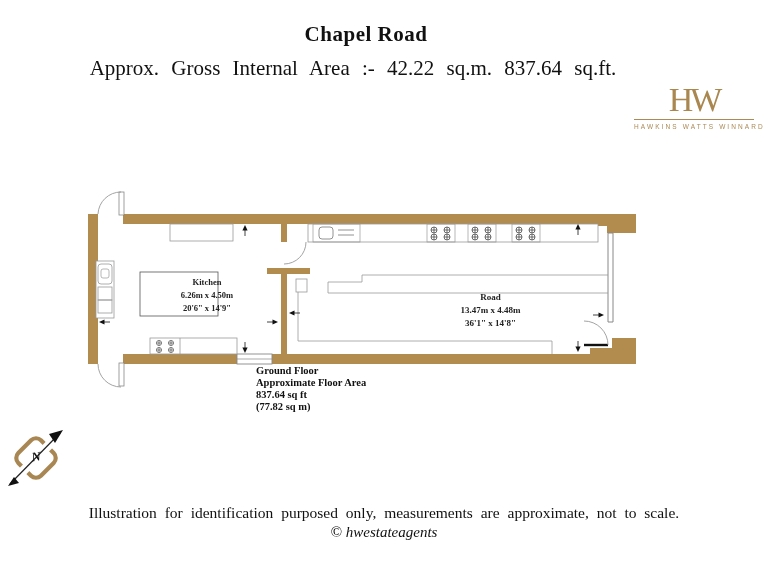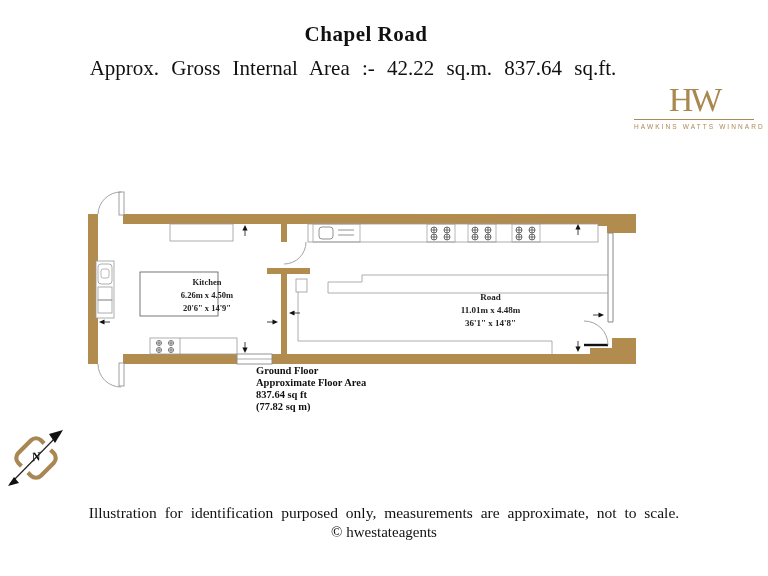--- a/index.html
+++ b/index.html
@@ -14,21 +14,21 @@
   .logo-rule{border:none;border-top:1.5px solid #ab8a55;margin:3px 0 3px 0;}
   .logo-name{font-size:6.5px;letter-spacing:2.1px;color:#ab8a55;white-space:nowrap;
              font-family:"Liberation Sans",sans-serif;}
   .plan-svg{top:0;left:0;}
   .room-label{font-weight:bold;color:#222;text-align:center;padding-left:28px;}
   .kitchen-label{top:276px;left:140px;width:78px;font-size:8.5px;line-height:13px;}
   .shop-label{top:291px;left:405px;width:115px;font-size:9px;line-height:13px;}
   .gf-label{top:365px;left:256px;width:200px;font-weight:bold;
             font-size:10.5px;line-height:12px;color:#111;}
   .footer{top:504px;left:0;width:768px;text-align:center;font-size:15.5px;word-spacing:4px;}
-  .copyright{top:524px;left:0;width:768px;text-align:center;font-size:15px;}
+  .copyright{top:524px;left:0;width:768px;text-align:center;font-size:15px;font-style:italic;}
   .compass-n{top:449px;left:27px;width:18px;text-align:center;font-size:13px;
              font-weight:bold;font-style:italic;transform:rotate(-8deg);}
 </style>
 </head>
 <body>
 
 <div class="abs title-block">
   <div class="title">Chapel Road</div>
   <div class="subtitle">Approx. Gross Internal Area :- 42.22 sq.m. 837.64 sq.ft.</div>
 </div>
@@ -159,21 +159,21 @@
 </svg>
 
 <div class="abs room-label kitchen-label">
   <div>Kitchen</div>
   <div>6.26m x 4.50m</div>
   <div>20'6" x 14'9"</div>
 </div>
 
 <div class="abs room-label shop-label">
   <div>Road</div>
-  <div>11.01m x 4.48m</div>
+  <div>13.47m x 4.48m</div>
   <div>36'1" x 14'8"</div>
 </div>
 
 <div class="abs gf-label">
   <div>Ground Floor</div>
   <div>Approximate Floor Area</div>
   <div>837.64 sq ft</div>
   <div>(77.82 sq m)</div>
 </div>
 

